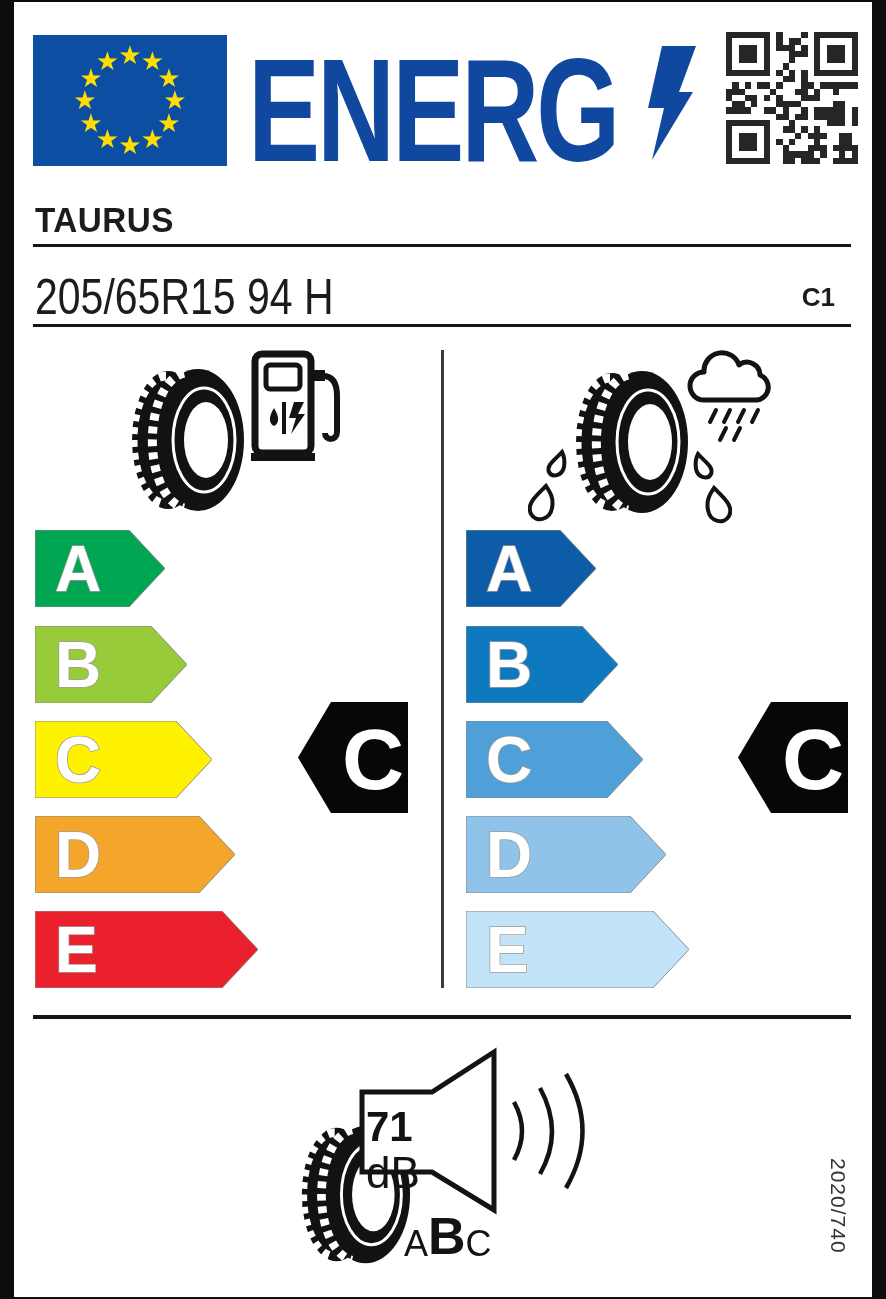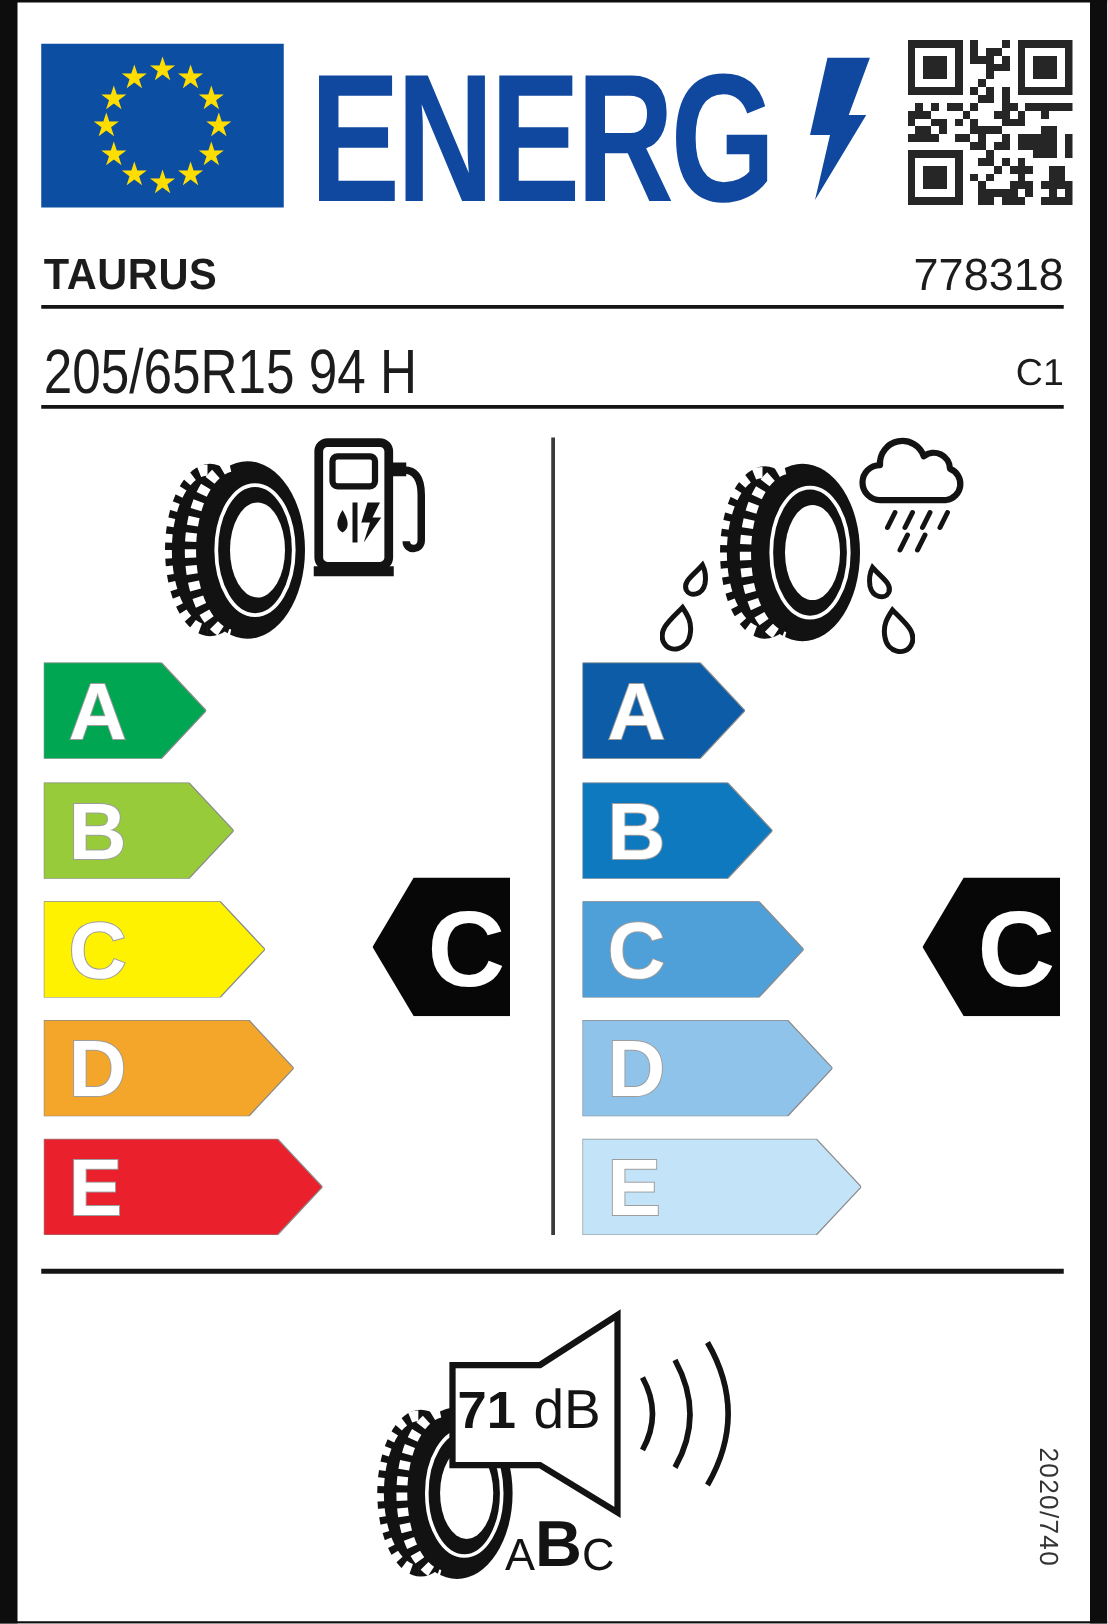--- a/index.html
+++ b/index.html
@@ -10,25 +10,25 @@
   
   #eu-flag{left:33px;top:35px;width:194px;height:131px;background:#0B4EA2;}
   .star{position:absolute;color:#FFDD00;font-size:26px;line-height:1;transform:translate(-50%,-50%);}
   #energ-text{left:248px;top:38px;font-size:146px;line-height:146px;font-weight:800;
               letter-spacing:-4px;white-space:nowrap;transform:scaleX(.74);transform-origin:left top;}
   
   #brand{left:35px;top:200px;font-size:35px;font-weight:bold;letter-spacing:.5px;
          transform:scaleX(.95);transform-origin:left top;}
   #article{right:35px;top:199px;font-size:36px;}
   #size{left:35px;top:268px;font-size:50px;transform:scaleX(.82);transform-origin:left top;}
-  #class{right:35px;top:282px;font-size:30px;}
+  #class{right:51px;top:282px;font-size:26px;font-weight:bold;}
   .hrule{position:absolute;background:#151515;}
   #vdivider{left:441px;top:350px;width:3px;height:638px;background:#3a3a3a;}
   
-  #db-text{left:366px;top:1106px;display:flex;align-items:baseline;gap:14px;color:#131313;}
+  #db-text{left:366px;top:1106px;display:flex;align-items:baseline;gap:3px;color:#131313;flex-direction:column;}
   #db-val{font-size:42px;font-weight:bold;line-height:1;}
   #db-unit{font-size:44px;line-height:1;}
   #abc{left:404px;top:1210px;display:flex;align-items:flex-end;color:#131313;}
   #abc .n-a,#abc .n-c{font-size:36px;line-height:1;}
   #abc .n-b{font-size:52px;line-height:1;font-weight:bold;}
   #regulation{left:826px;top:1158px;writing-mode:vertical-rl;font-size:21px;color:#333;
               letter-spacing:1px;}
   svg{display:block;}
   .grade-svg,.marker-svg{position:absolute;}
 </style>
@@ -193,21 +193,20 @@
       <rect x="2" y="2" width="3" height="3"></rect>
       <rect x="14" y="0" width="7" height="7"></rect>
       <rect x="15" y="1" width="5" height="5" fill="#fff"></rect>
       <rect x="16" y="2" width="3" height="3"></rect>
       <rect x="0" y="14" width="7" height="7"></rect>
       <rect x="1" y="15" width="5" height="5" fill="#fff"></rect>
       <rect x="2" y="16" width="3" height="3"></rect>
     </svg>
 
   <div class="abs" id="brand">TAURUS</div>
-  <div class="abs" id="article">778318</div>
   <div class="hrule" style="left:33px;top:244px;width:818px;height:3px;"></div>
   <div class="abs" id="size">205/65R15 94 H</div>
   <div class="abs" id="class">C1</div>
   <div class="hrule" style="left:33px;top:324px;width:818px;height:3px;"></div>
 
   <svg width="0" height="0" style="position:absolute">
     <defs>
       <symbol id="tire" viewBox="0 0 120 145">
         <ellipse cx="72" cy="72" rx="46" ry="71" fill="#121212"></ellipse>
         <ellipse cx="42" cy="72" rx="36" ry="69" fill="#121212"></ellipse>

